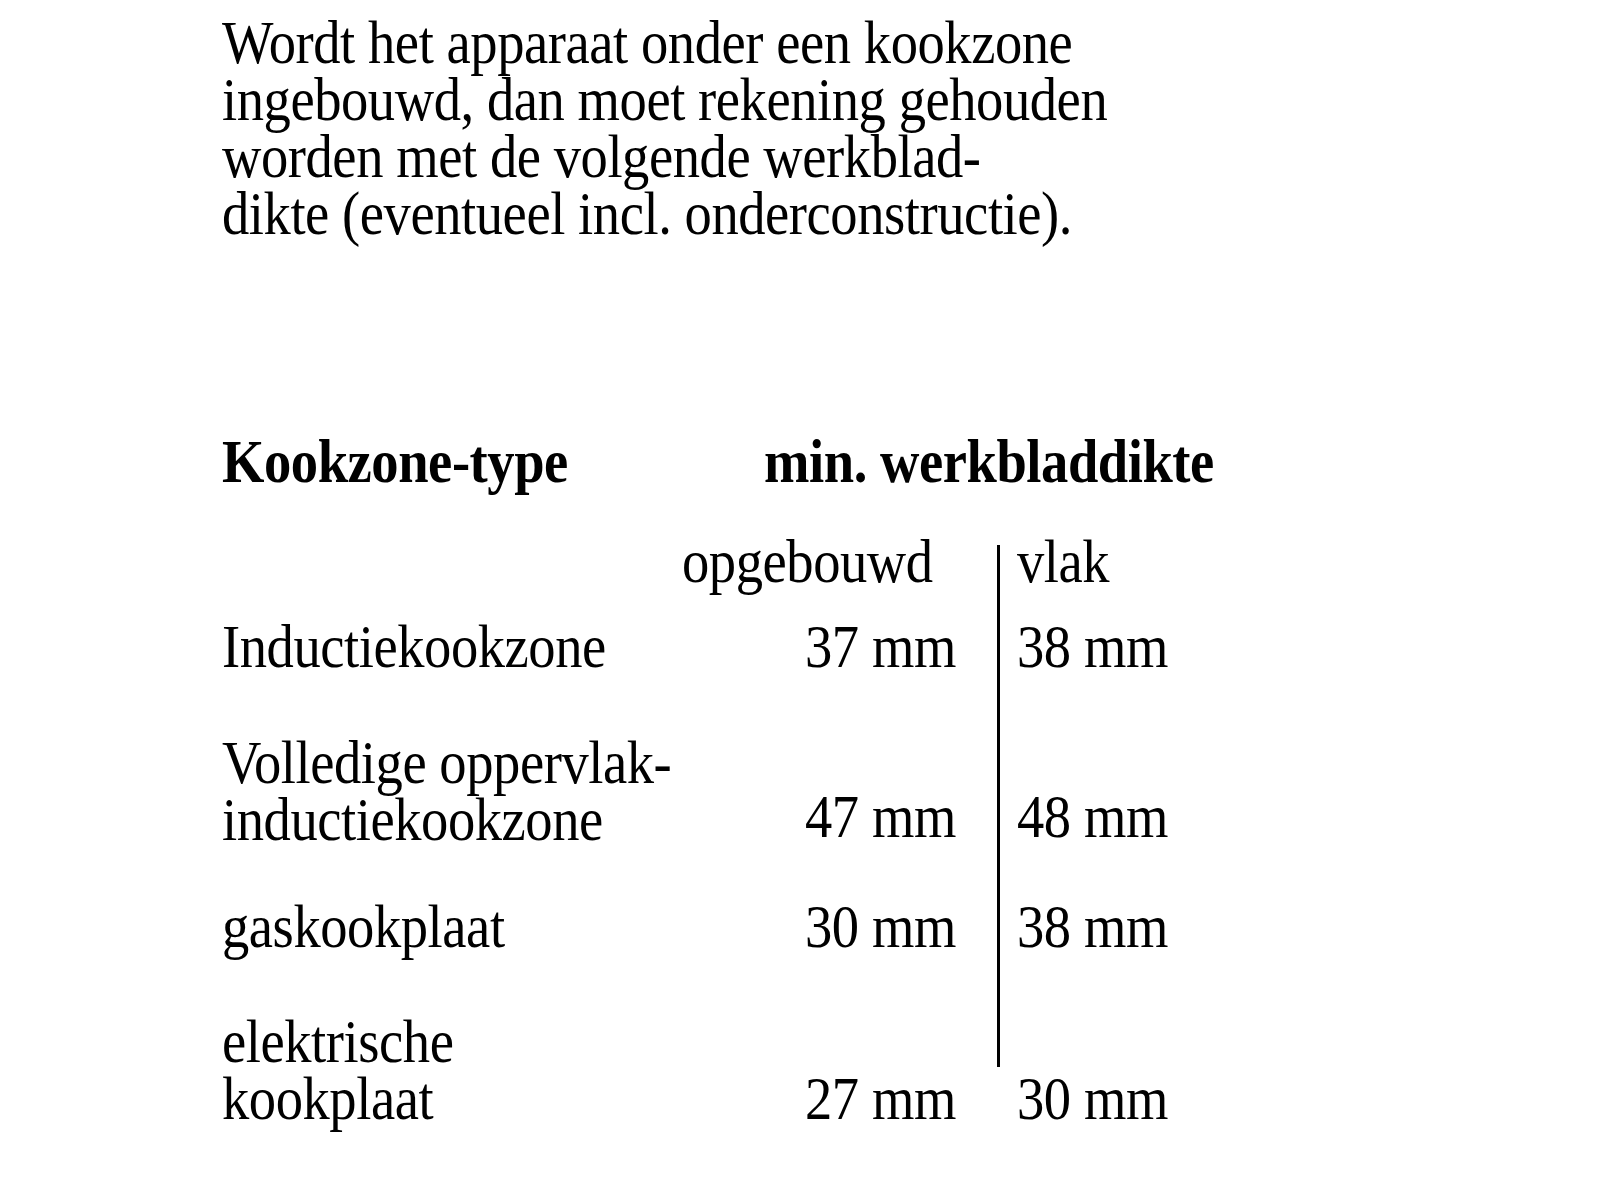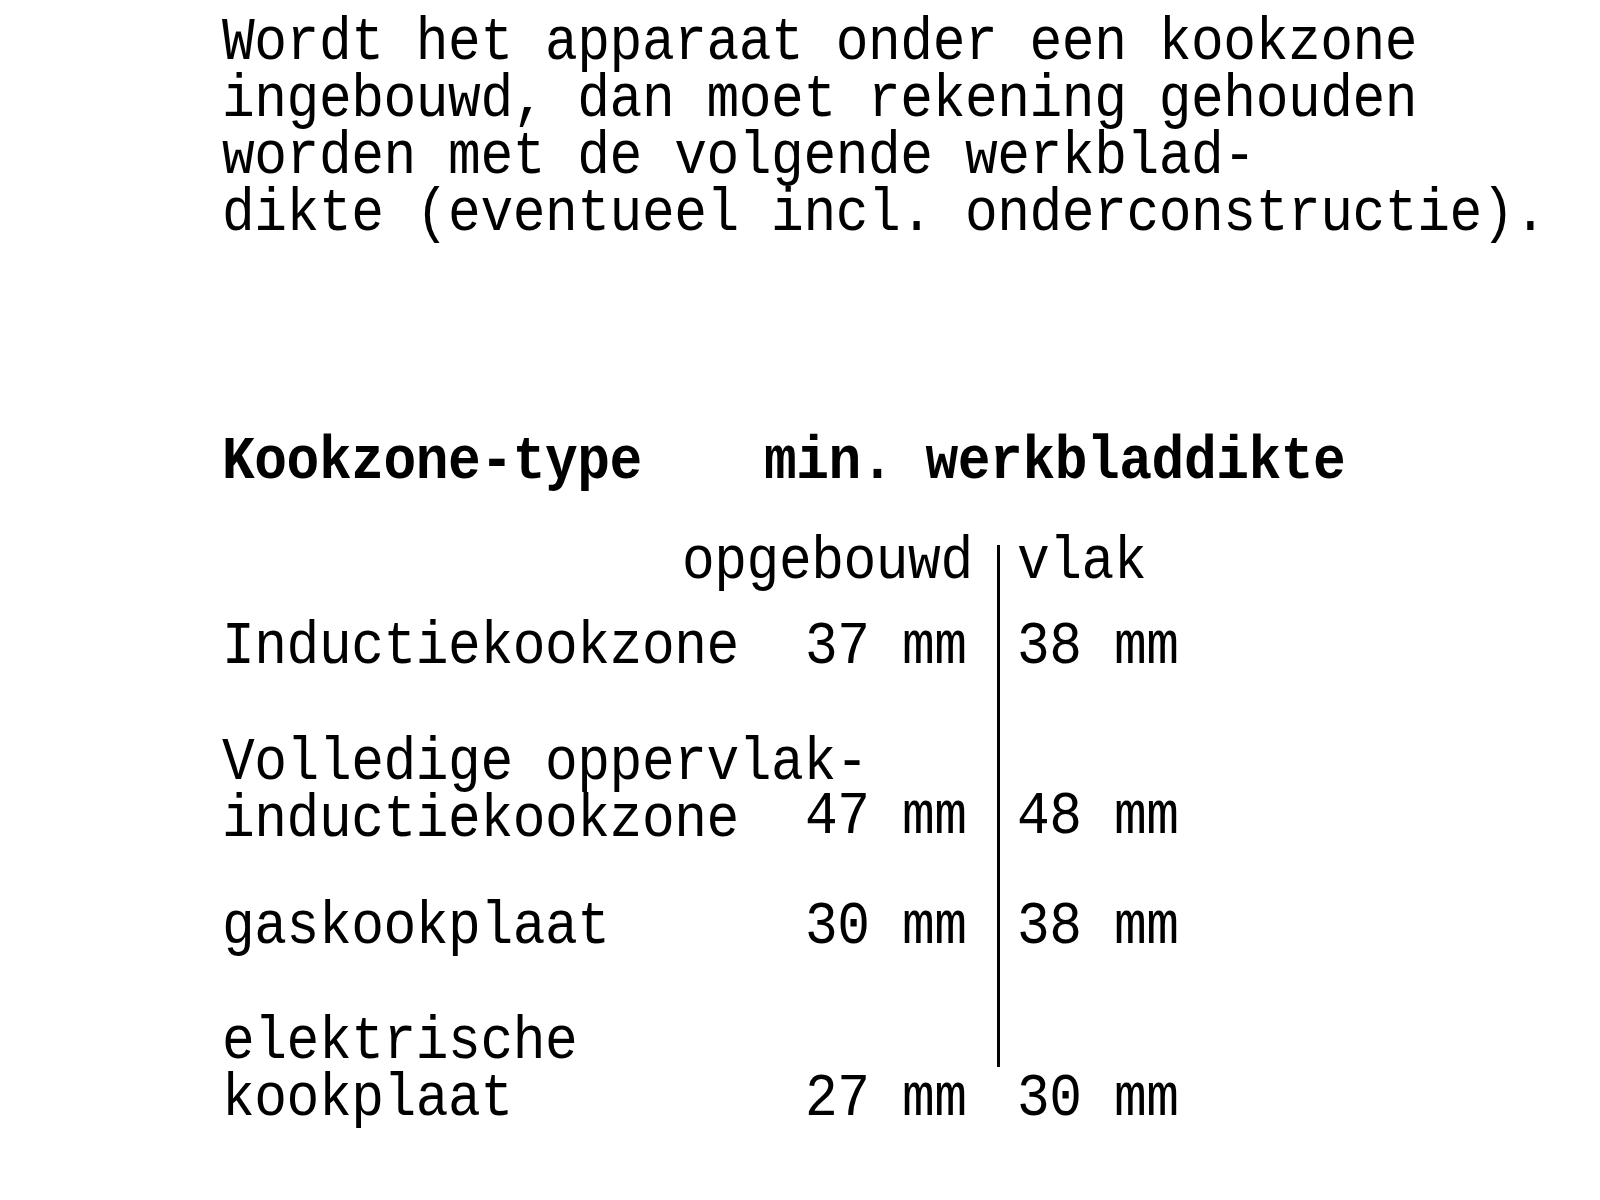--- a/index.html
+++ b/index.html
@@ -6,21 +6,21 @@
     margin: 0;
     padding: 0;
     background: #ffffff;
   }
   .page {
     position: relative;
     width: 1600px;
     height: 1200px;
     background: #ffffff;
     overflow: hidden;
-    font-family: Liberation Mono, monospace;
+    font-family: Liberation Serif, serif;
     color: #000000;
   }
   .txt {
     position: absolute;
     font-size: 62px;
     line-height: 57px;
     color: #000000;
     transform: scaleX(0.88);
     transform-origin: 0 0;
     white-space: nowrap;

